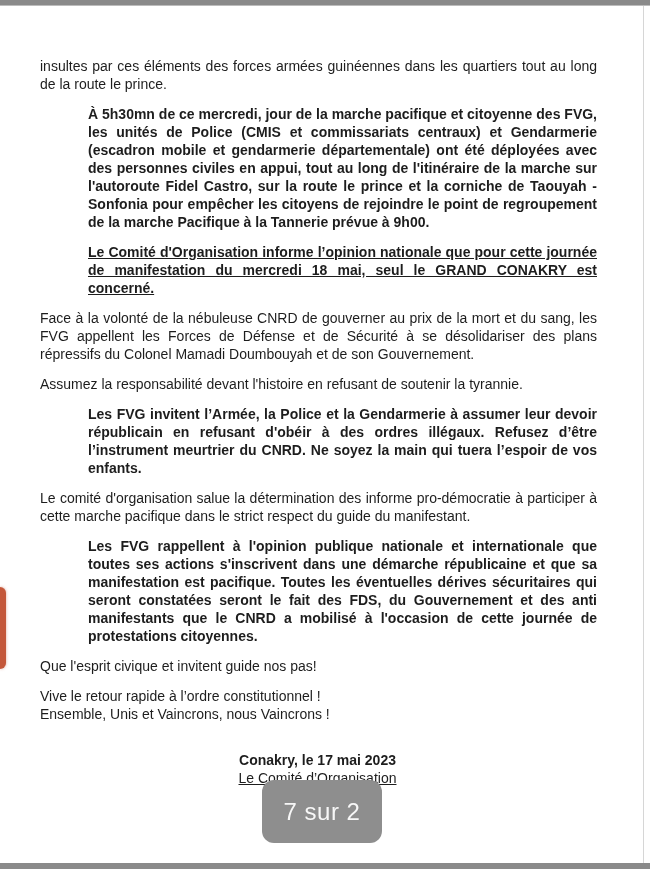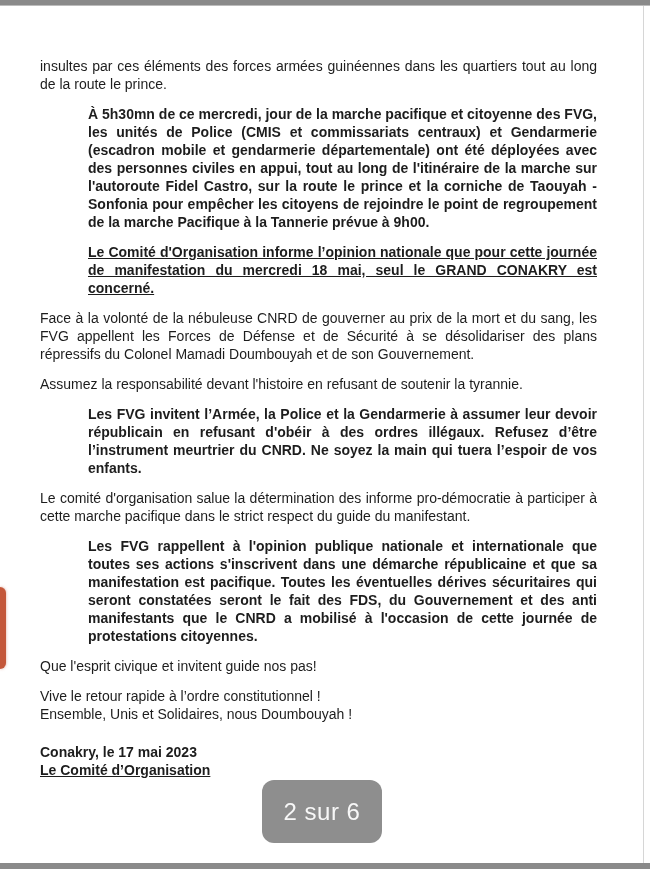--- a/index.html
+++ b/index.html
@@ -50,29 +50,29 @@
     margin: 0 0 12px 0;
     text-align: justify;
   }
   .bold { font-weight: bold; margin-left: 48px; }
   .underline { text-decoration: underline; }
   .closing-block {
     margin: 8px 0 12px 0;
     text-align: left;
   }
   .signature-block {
-    margin-top: 20px;
-    text-align: left;
+    margin-top: 28px;
+    text-align: center;
     padding-right: 2px;
   }
   .sig-date {
     font-weight: bold;
   }
   .sig-name {
-    font-weight: bold;
+    font-weight: normal;
     text-decoration: underline;
   }
   .accent-tab {
     position: absolute;
     left: 0;
     top: 587px;
     width: 6px;
     height: 82px;
     background: #c4573a;
     border-radius: 0 6px 6px 0;
@@ -104,28 +104,28 @@
   <p class="para bold">À 5h30mn de ce mercredi, jour de la marche pacifique et citoyenne des FVG, les unités de Police (CMIS et commissariats centraux) et Gendarmerie (escadron mobile et gendarmerie départementale) ont été déployées avec des personnes civiles en appui, tout au long de l'itinéraire de la marche sur l'autoroute Fidel Castro, sur la route le prince et la corniche de Taouyah - Sonfonia pour empêcher les citoyens de rejoindre le point de regroupement de la marche Pacifique à la Tannerie prévue à 9h00.</p>
   <p class="para bold underline">Le Comité d'Organisation informe l’opinion nationale que pour cette journée de manifestation du mercredi 18 mai, seul le GRAND CONAKRY est concerné.</p>
   <p class="para">Face à la volonté de la nébuleuse CNRD de gouverner au prix de la mort et du sang, les FVG appellent les Forces de Défense et de Sécurité à se désolidariser des plans répressifs du Colonel Mamadi Doumbouyah et de son Gouvernement.</p>
   <p class="para">Assumez la responsabilité devant l'histoire en refusant de soutenir la tyrannie.</p>
   <p class="para bold">Les FVG invitent l’Armée, la Police et la Gendarmerie à assumer leur devoir républicain en refusant d'obéir à des ordres illégaux. Refusez d’être l’instrument meurtrier du CNRD. Ne soyez la main qui tuera l’espoir de vos enfants.</p>
   <p class="para">Le comité d'organisation salue la détermination des informe pro-démocratie à participer à cette marche pacifique dans le strict respect du guide du manifestant.</p>
   <p class="para bold">Les FVG rappellent à l'opinion publique nationale et internationale que toutes ses actions s'inscrivent dans une démarche républicaine et que sa manifestation est pacifique. Toutes les éventuelles dérives sécuritaires qui seront constatées seront le fait des FDS, du Gouvernement et des anti manifestants que le CNRD a mobilisé à l'occasion de cette journée de protestations citoyennes.</p>
   <p class="para">Que l'esprit civique et invitent guide nos pas!</p>
   <div class="closing-block">
     <div>Vive le retour rapide à l’ordre constitutionnel !</div>
-    <div>Ensemble, Unis et Solidaires, nous Doumbouyah !</div>
+    <div>Ensemble, Unis et Vaincrons, nous Vaincrons !</div>
   </div>
   <div class="signature-block">
     <div class="sig-date">Conakry, le 17 mai 2023</div>
     <div class="sig-name">Le Comité d’Organisation</div>
   </div>
 </div>
 
 <div class="accent-tab"></div>
 
 <div class="page-badge">
-  <span>2 sur 6</span>
+  <span>7 sur 2</span>
 </div>
 
 <div class="separator-bar bottom"></div>
 <div class="page-edge-right"></div>
 
 </body></html>

